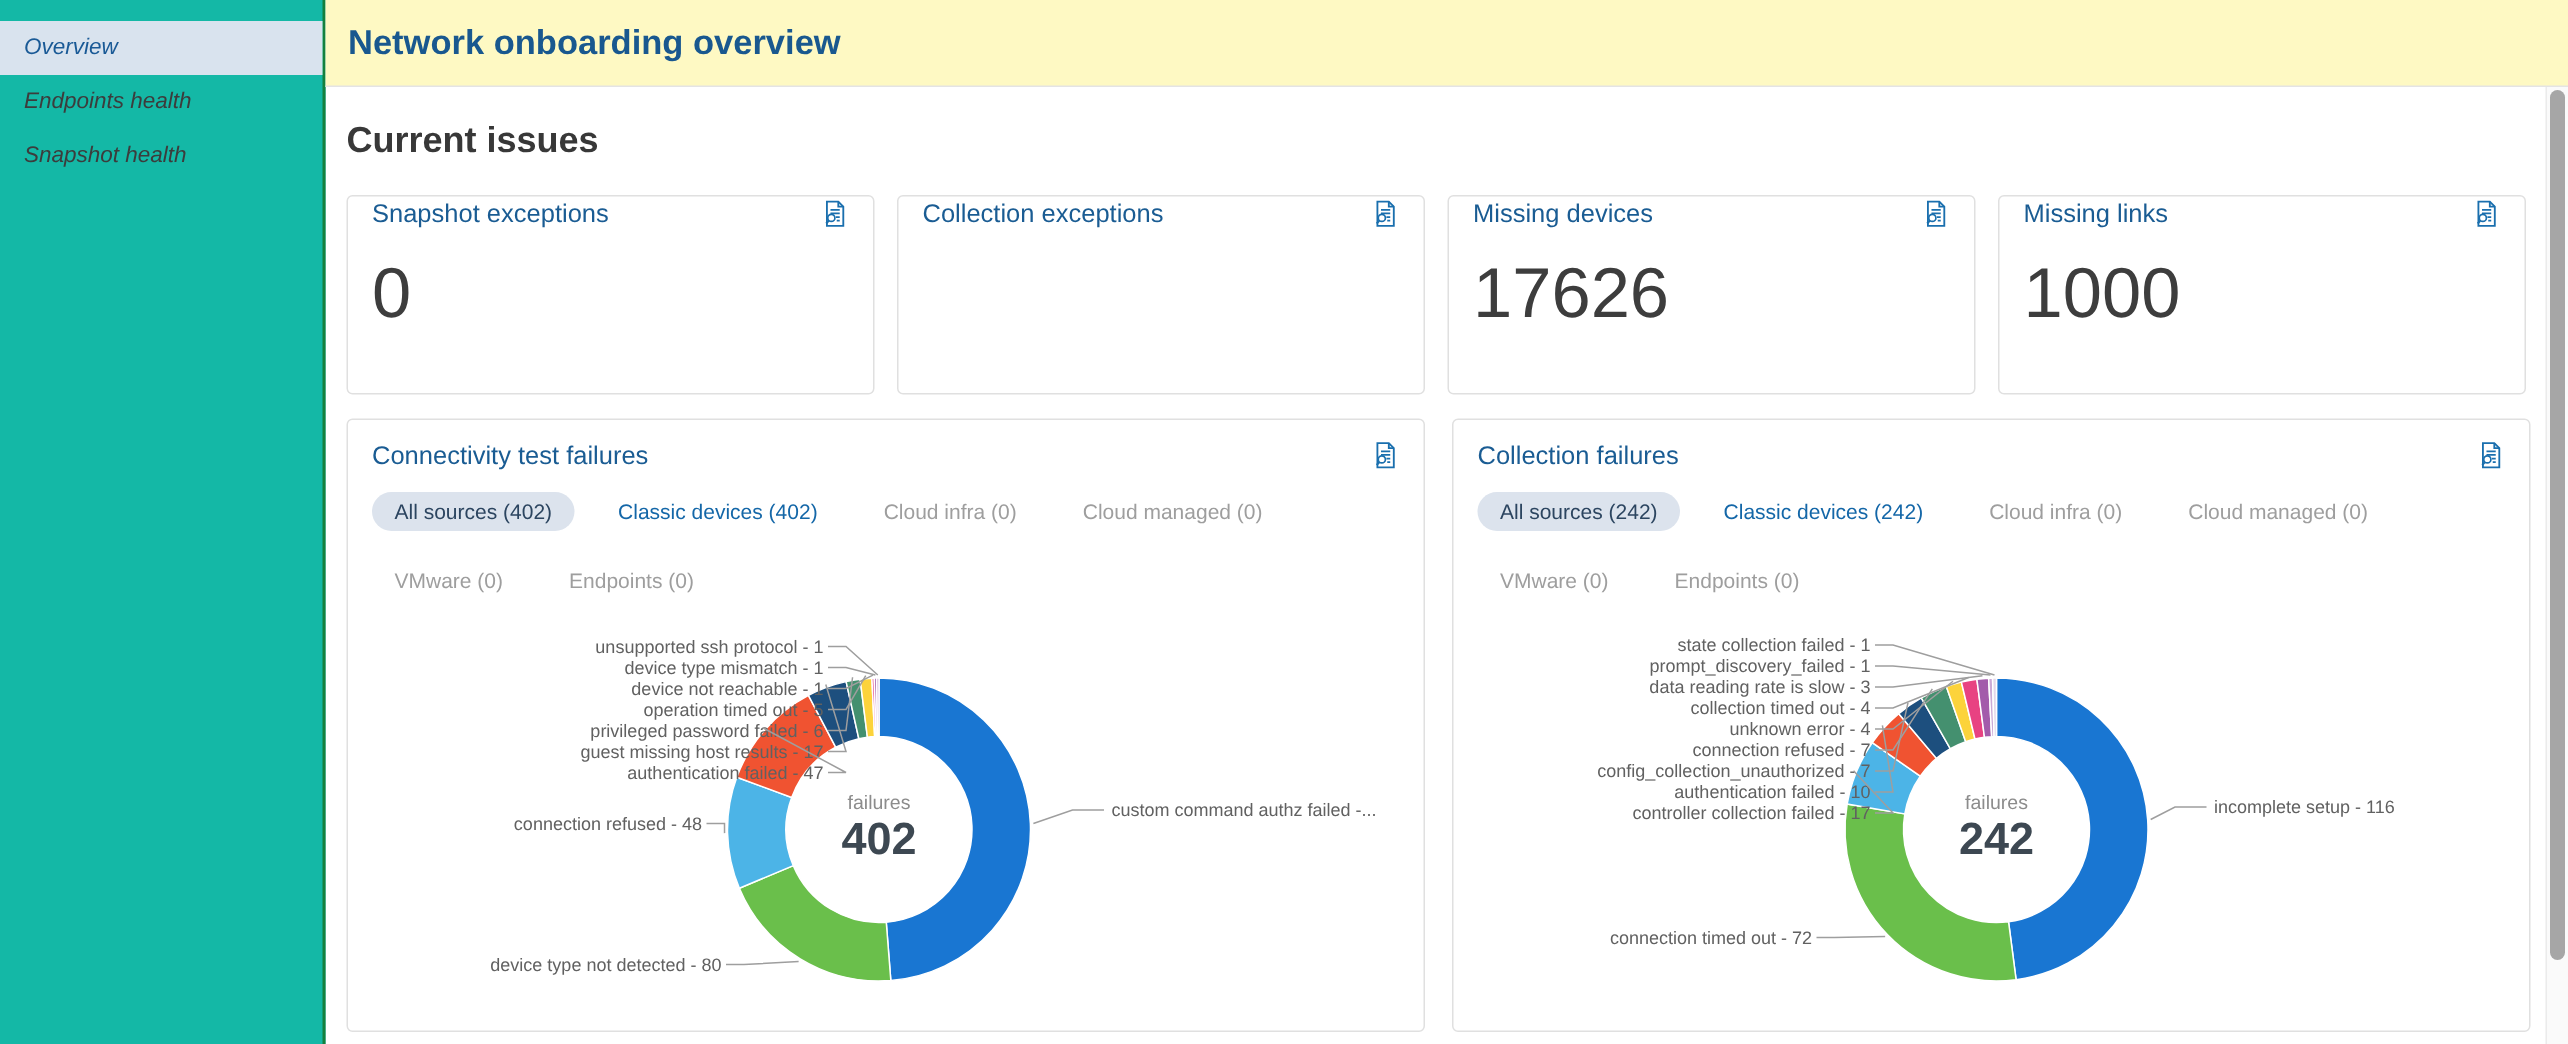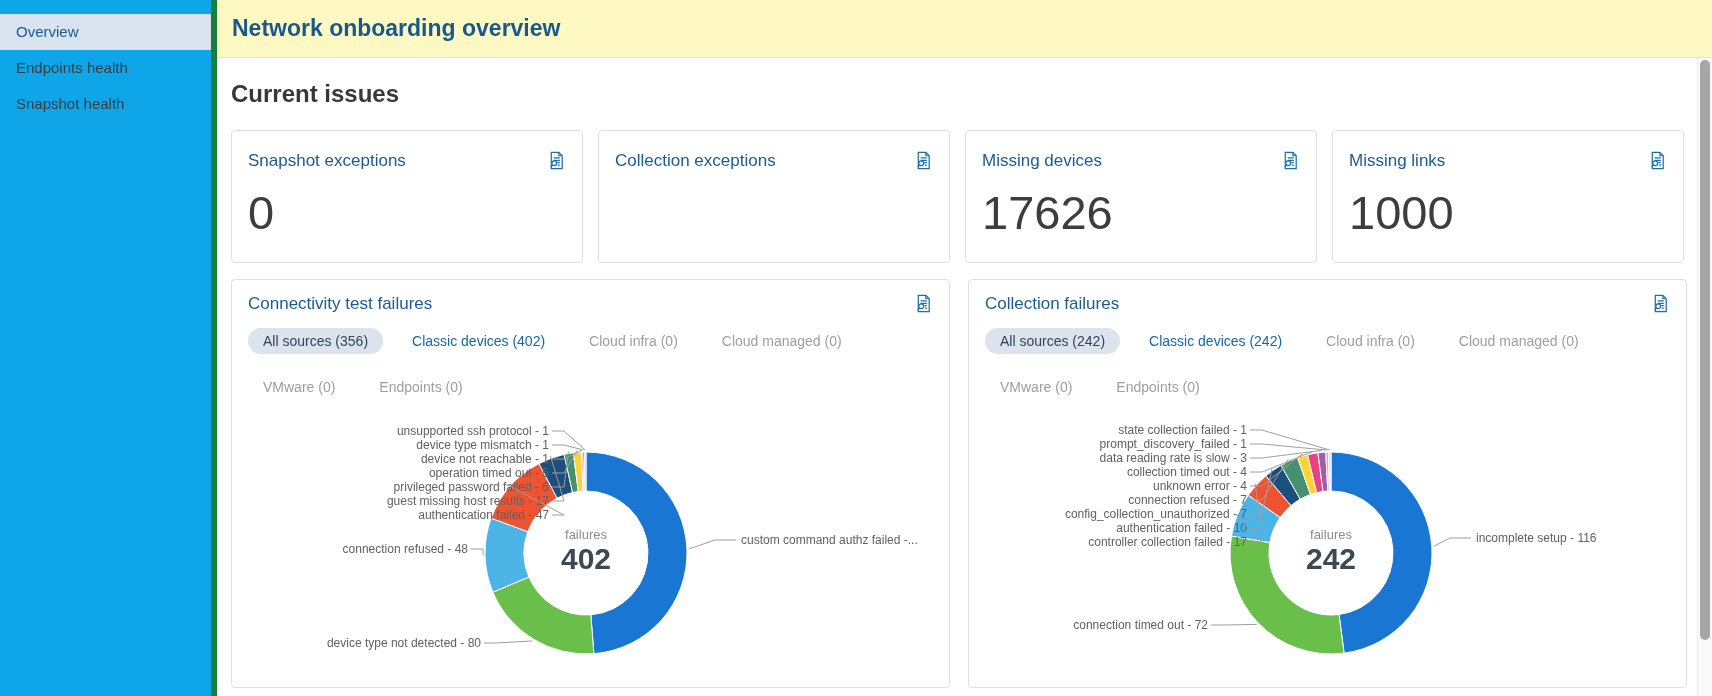--- a/index.html
+++ b/index.html
@@ -1,38 +1,38 @@
 <!DOCTYPE html>
 <html><head>
 <meta charset="utf-8">
 <style>
   * { box-sizing: border-box; margin: 0; padding: 0; }
   html,body { width:1712px; height:696px; overflow:hidden; background:#fff;
     font-family:"Liberation Sans", sans-serif; }
   .app { position:relative; width:1712px; height:696px; display:flex; }
 
   
-  .sidebar { width:217px; height:100%; background:#0ea5e9; border-right:6px solid #15803d;
-    padding-top:14px; flex:0 0 217px; }
+  .sidebar { width:217px; height:100%; background:#14b8a6; border-right:2px solid #15803d;
+    padding-top:14px; flex:0 0 217px;font-style:italic; }
   .side-item { height:36px; line-height:36px; padding:0 16px; font-size:15px; color:#3c3c3c;
     cursor:pointer; white-space:nowrap; }
   .side-item.selected { background:#d9e3ee; color:#1a5a96; }
 
   
   .main { flex:1; display:flex; flex-direction:column; min-width:0; }
   .topbar { height:58px; border-bottom:1px solid #e4e4e4; display:flex; align-items:center;
     padding-left:15px; background:#fef9c3; }
   .topbar h1 { font-size:23px; font-weight:700; color:#19588f; }
 
   .content { padding:14px 28px 0 14px; }
   .section-title { font-size:24px; font-weight:700; color:#383838; margin:8px 0 22px 0; }
 
   .stat-row { display:flex; gap:15px; margin-bottom:16px; }
   .card { background:#fff; border:1px solid #e0e0e0; border-radius:4px; }
-  .stat-card { width:352px; height:133px; padding:20px 16px; }
+  .stat-card { width:352px; height:133px; padding:2px 16px; }
   .card-head { display:flex; justify-content:space-between; align-items:flex-start; }
   .card-title { font-size:17px; color:#1a5c93; }
   .report-btn { background:none; border:none; color:#1a6fae; cursor:pointer; padding:0; line-height:0; }
   .stat-value { font-size:47px; color:#3d3d3d; margin-top:14px; font-weight:400; }
 
   .chart-row { display:flex; gap:18px; }
   .chart-card { width:719px; height:409px; padding:14px 16px; }
   .tabs-row { display:flex; margin-top:14px; }
   .tab { border:none; background:none; font-size:14px; padding:5px 15px; border-radius:16px;
     cursor:pointer; white-space:nowrap; margin-right:14px;
@@ -129,21 +129,21 @@
             <span class="card-title">Connectivity test failures</span>
             <button class="report-btn"><svg class="ri" width="19" height="19" viewBox="0 0 20 20">
                   <path d="M4.5 1.5 H12.5 L16 5 V18.5 H4.5 Z" fill="none" stroke="#1a6fae" stroke-width="1.3"></path>
                   <path d="M12.5 1.5 V5 H16" fill="none" stroke="#1a6fae" stroke-width="1.3"></path>
                   <path d="M7 7.3 H13.5 M7 9.8 H13.5 M10.8 12.3 H13.5 M11.4 14.8 H13.5" stroke="#1a6fae" stroke-width="1.2"></path>
                   <circle cx="7.6" cy="12.9" r="2.5" fill="#fff" stroke="#1a6fae" stroke-width="1.2"></circle>
                   <path d="M5.8 14.9 L4 16.8" stroke="#1a6fae" stroke-width="1.4"></path>
                 </svg></button>
           </div>
           <div class="tabs-row">
-            <button class="tab sel">All sources (356)</button>
+            <button class="tab sel">All sources (402)</button>
             <button class="tab act">Classic devices (402)</button>
             <button class="tab dis">Cloud infra (0)</button>
             <button class="tab dis">Cloud managed (0)</button>
           </div>
           <div class="tabs-row second">
             <button class="tab dis">VMware (0)</button>
             <button class="tab dis">Endpoints (0)</button>
           </div>
           <div class="chart-area">
             <svg class="donut" id="donut0" width="685" height="300" viewBox="0 0 685 300">

